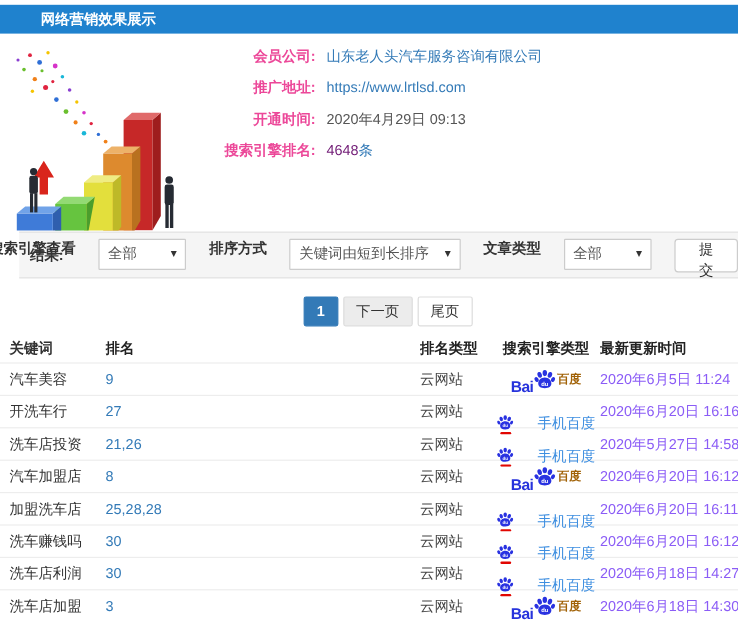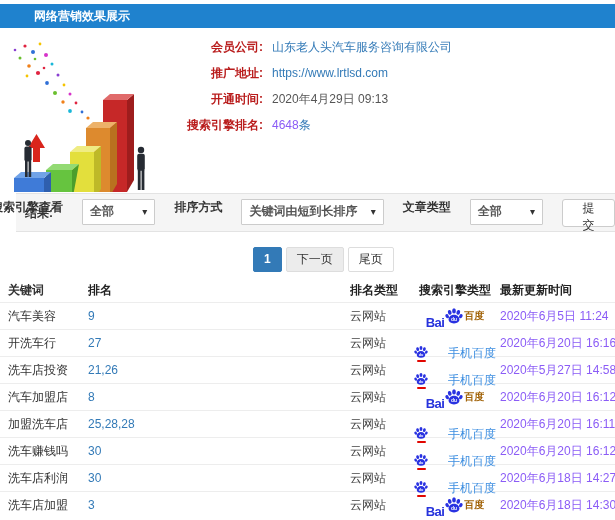--- a/index.html
+++ b/index.html
@@ -10,37 +10,37 @@
   
   .header-bar { position:absolute; top:4px; left:0; right:0; height:24px;
     background:#1f82ce; color:#fff; font-size:12px; font-weight:bold;
     line-height:24px; padding-left:34px; }
 
   
   .top-section { position:absolute; top:28px; left:0; width:615px; height:164px; }
   .illustration { position:absolute; left:0; top:0; width:185px; height:164px; }
   .info-block { position:absolute; left:155px; top:6px; }
   .info-row { display:flex; align-items:center; height:26px; font-size:12px; }
-  .info-label { width:108px; text-align:right; font-weight:bold; color:#b91c1c; }
+  .info-label { width:108px; text-align:right; font-weight:bold; color:#ec4899; }
   .info-value { margin-left:9px; color:#555; }
   .info-value.link { color:#337ab7; cursor:pointer;text-align:right; }
-  .rank-count { color:#8b5cf6; }
+  .rank-count { color:#701a75; }
   .rank-unit { color:#337ab7; }
 
   
   .filter-bar { position:absolute; top:193px; left:0; right:0; height:39px;
     background:#f5f5f5; border-top:1px solid #e3e3e3; border-bottom:1px solid #e3e3e3;margin-left:16px; }
   .result-label { position:absolute; left:9px; top:50%; transform:translateY(-50%);
     font-size:12px; font-weight:bold; color:#333; }
   .filter-controls { position:absolute; right:0; top:50%; transform:translateY(-50%);
     display:flex; align-items:flex-start; gap:19px; }
   .f-label { font-size:12px; font-weight:bold; color:#333; white-space:nowrap; }
   .sel { display:flex; align-items:center; justify-content:space-between;
     height:26px; background:#fff; border:1px solid #ccc; border-radius:1px;
-    font-size:12px; color:#555; padding:0 7px; cursor:pointer; white-space:nowrap;font-weight:bold; }
+    font-size:12px; color:#555; padding:0 7px; cursor:pointer; white-space:nowrap; }
   .sel::after { content:"▾"; font-size:10px; color:#333; margin-left:8px; }
   .sel-sm { width:76px; }
   .sel-lg { width:148px; }
   .submit-btn { height:28px; padding:0 14px; background:#fff; border:1px solid #ccc;
     border-radius:3px; font-size:12px; color:#333; cursor:pointer;
     font-family:inherit; }
 
   
   .pagination { position:absolute; top:247px; left:253px; display:flex; gap:4px; }
   .page-btn { height:25px; line-height:23px; padding:0 10px; font-size:12px;

